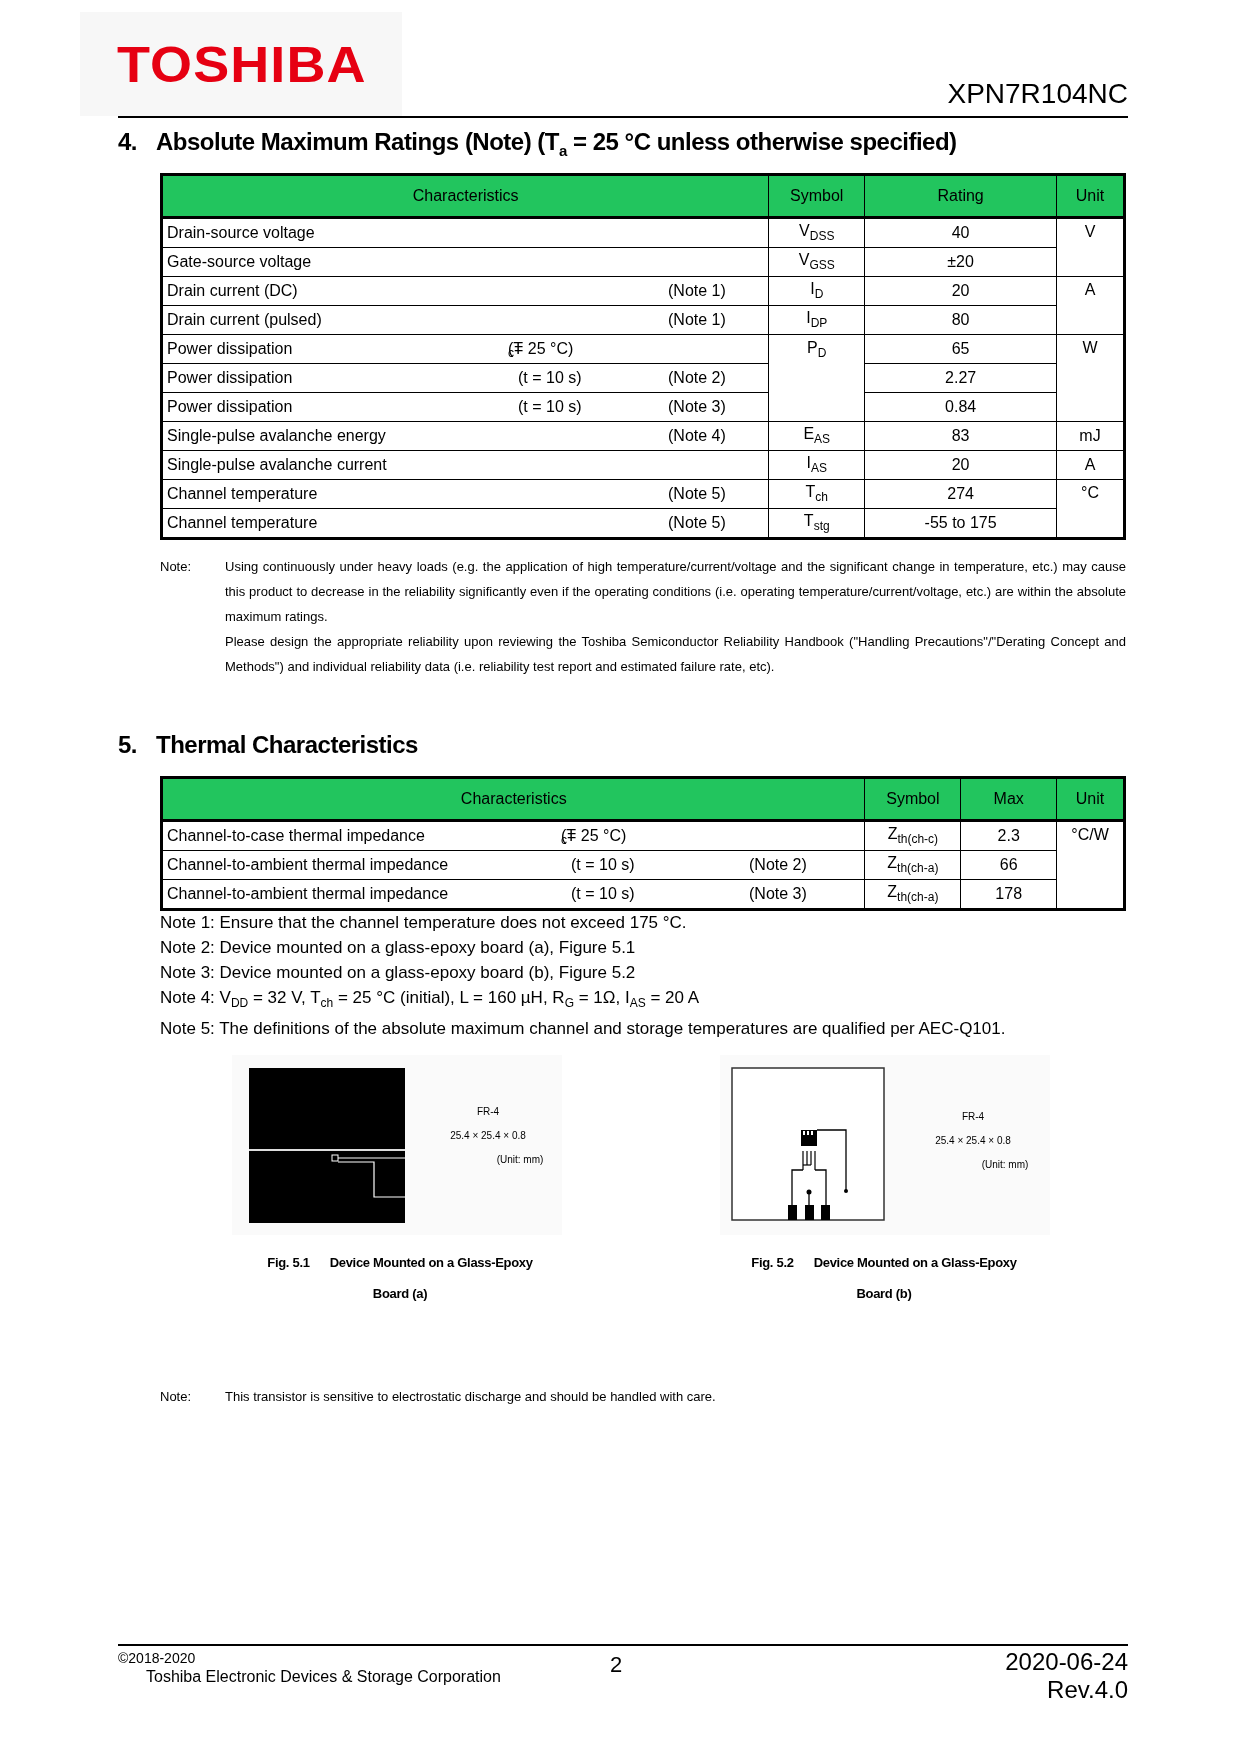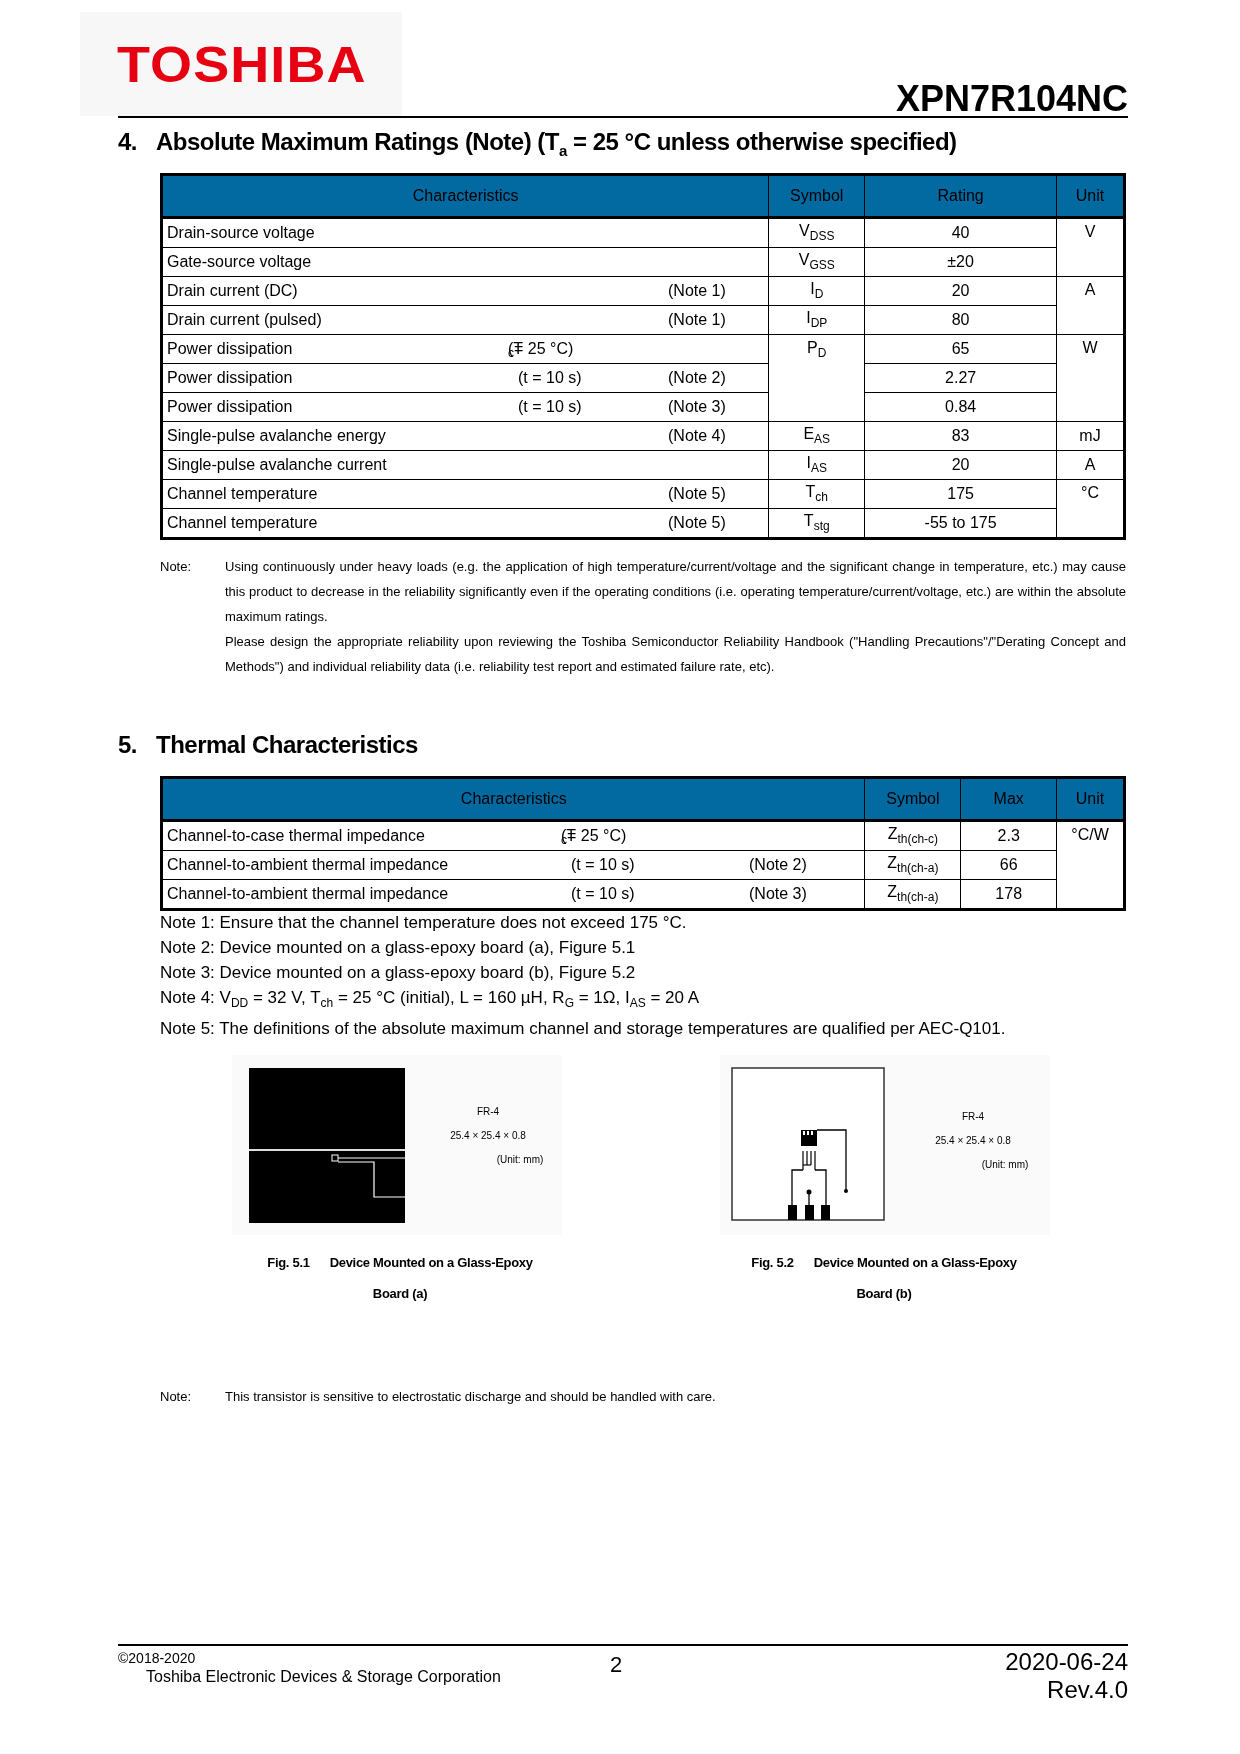--- a/index.html
+++ b/index.html
@@ -1,28 +1,28 @@
 <!DOCTYPE html>
 <html><head>
 <meta charset="utf-8">
 <style>
   html, body { margin: 0; padding: 0; background: #ffffff; }
   body { width: 1240px; height: 1754px; position: relative; font-family: "Liberation Sans", sans-serif; color: #000; overflow: hidden; }
   .logo-box { position: absolute; left: 80px; top: 12px; width: 322px; height: 104px; background: #f7f7f7; }
   .logo { position: absolute; left: 117px; top: 36px; font-family: "Liberation Sans", sans-serif; font-weight: bold; font-size: 50px; color: #e60012; letter-spacing: 1px; transform: scaleX(1.08); transform-origin: left; }
-  .part-no { position: absolute; right: 112px; top: 78px; font-size: 36px; font-weight: bold; }
+  .part-no { position: absolute; right: 112px; top: 78px; font-size: 28px; }
   .header-rule { position: absolute; left: 118px; right: 112px; top: 116px; height: 2px; background: #000; }
 
   .section-title { position: absolute; left: 118px; font-size: 24px; font-weight: bold; letter-spacing: -0.5px; }
   .section-title .num { display: inline-block; width: 38px; }
   .section-title sub { font-size: 15px; }
 
   table { border-collapse: collapse; position: absolute; font-size: 16px; }
   table td, table th { border: 1px solid #000; padding: 0 4px; height: 28px; font-weight: normal; }
-  table th { background: #0369a1; height: 40px; }
+  table th { background: #22c55e; height: 40px; }
   table.outer { border: 3px solid #000; }
   tr.head-row th { border-bottom: 3px solid #000; }
   .c { text-align: center; }
   .vtop { vertical-align: top; padding-top: 4px; }
   sub { font-size: 12px; }
   .char-cell { position: relative; }
   .char-cell span { position: absolute; top: 50%; transform: translateY(-50%); white-space: nowrap; }
 
   .note-block { position: absolute; left: 160px; width: 966px; font-size: 13px; line-height: 25px; margin-top: 11px; }
   .note-block .lbl { position: absolute; left: 0; top: 0; }
@@ -150,21 +150,21 @@
     <td class="c">20</td>
     <td class="c">A</td>
   </tr>
 
   <tr>
     <td class="char-cell">
           <span style="left:4px">Channel temperature</span>
           <span style="left:505px">(Note 5)</span>
         </td>
     <td class="c"><span>T</span><sub>ch</sub></td>
-    <td class="c">175</td>
+    <td class="c">274</td>
     <td class="c vtop" rowspan="2">°C</td>
   </tr>
 
   <tr>
     <td class="char-cell">
           <span style="left:4px">Channel temperature</span>
           <span style="left:505px">(Note 5)</span>
         </td>
     <td class="c"><span>T</span><sub>stg</sub></td>
     <td class="c">-55 to 175</td>

